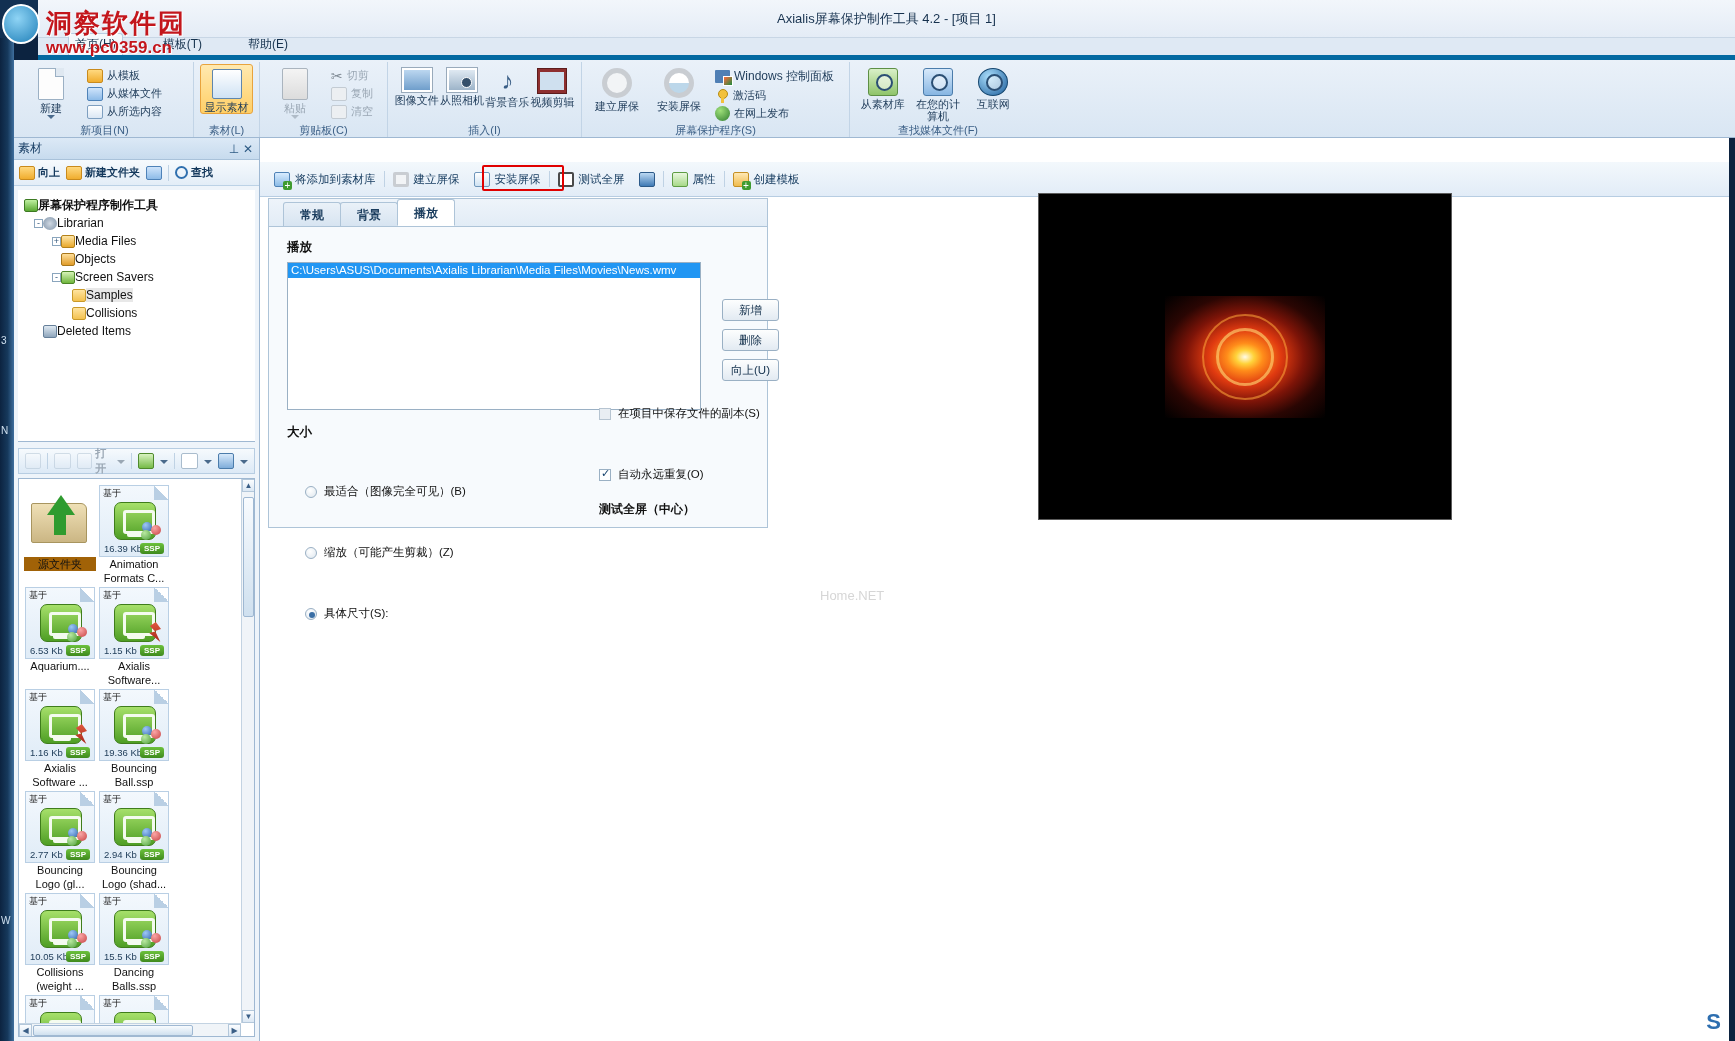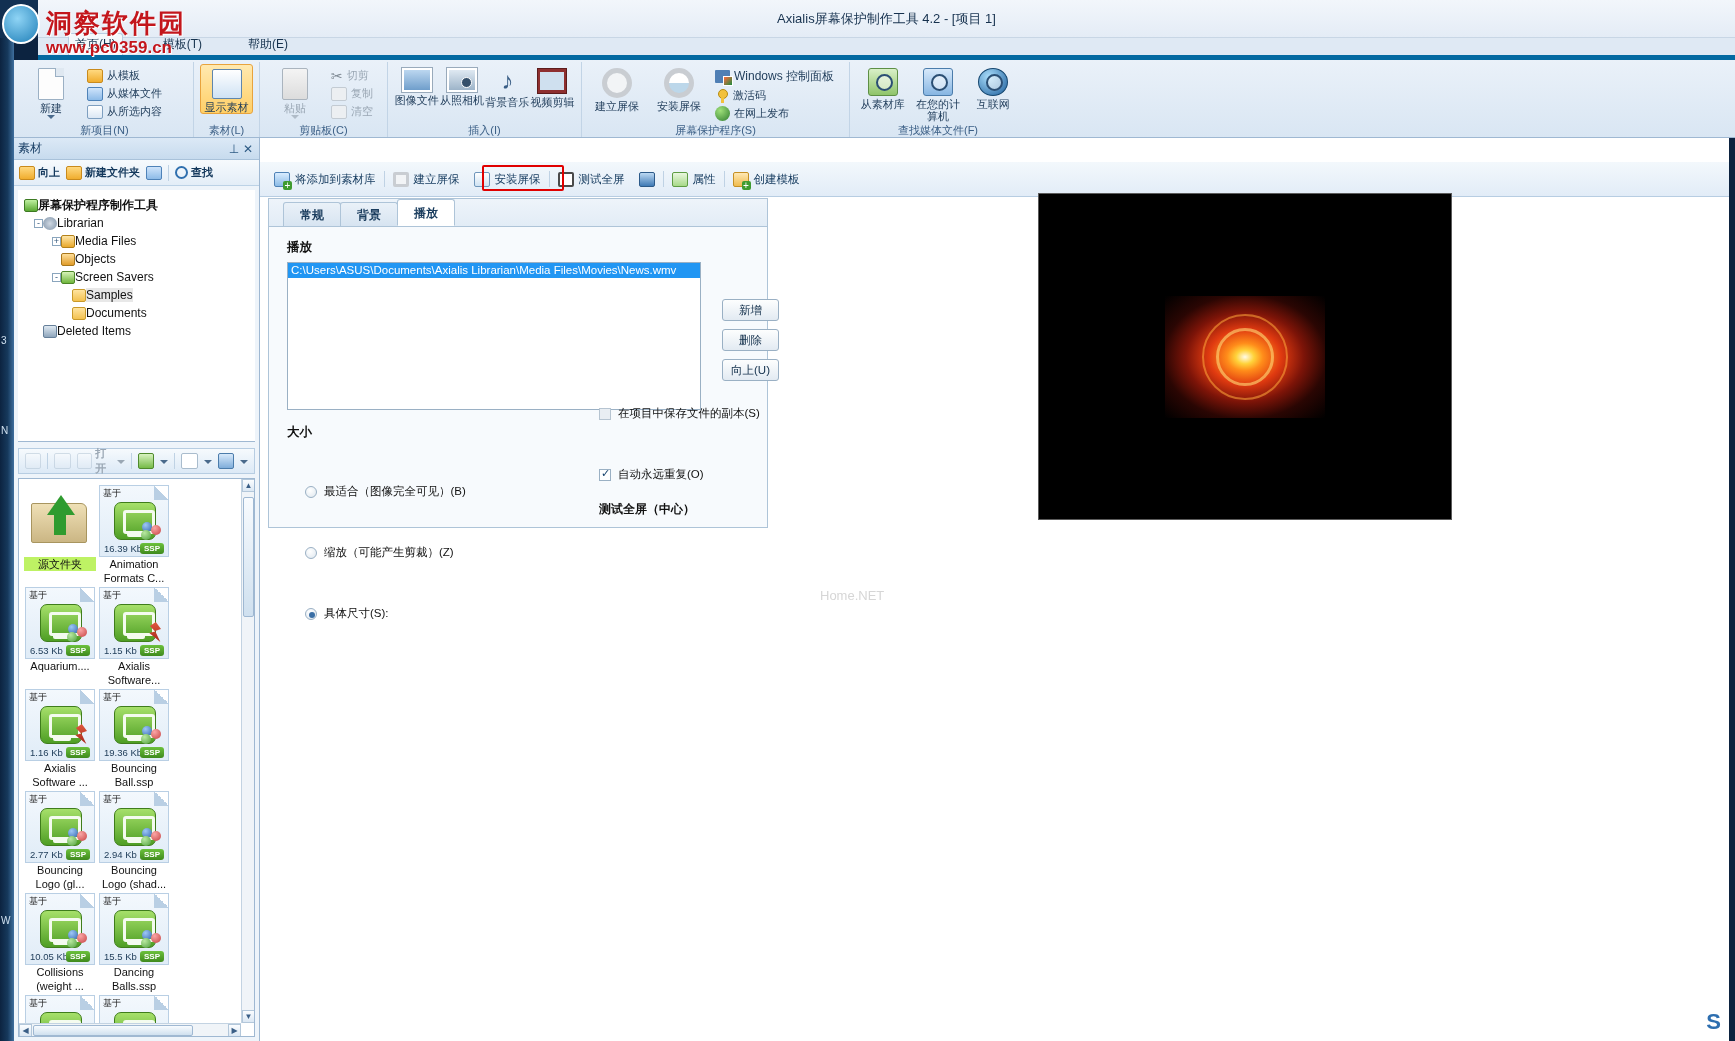--- a/index.html
+++ b/index.html
@@ -162,21 +162,21 @@
   .b1{left:2px;top:0;background:radial-gradient(circle at 35% 30%,#9ec8f7,#2f63ad);}
   .b2{left:11px;top:3px;background:radial-gradient(circle at 35% 30%,#f9a6a6,#c84242);}
   .b3{left:1px;top:8px;background:radial-gradient(circle at 35% 30%,#b9e9a0,#4e9e3d);}
   .thumb .flash{position:absolute;right:7px;bottom:16px;width:13px;height:20px;
         background:linear-gradient(#e05a40,#a8271a);
         clip-path:polygon(60% 0,100% 35%,55% 45%,95% 100%,10% 55%,55% 48%,15% 20%);}
   .thumb .kb{position:absolute;left:4px;bottom:2px;font-size:9.5px;color:#23405c;}
   .thumb .ssp{position:absolute;right:4px;bottom:2px;font-size:8px;color:#fff;font-weight:bold;
         background:linear-gradient(#6cc13c,#3f8a1d);border-radius:3px;padding:1px 4px;}
   .cell .cname{font-size:11px;color:#111;text-align:center;line-height:14px;width:72px;}
-  .cell .cname.sel{background:#bef264;text-align:center;}
+  .cell .cname.sel{background:#a16207;text-align:center;}
   .upfolder{width:70px;height:72px;position:relative;}
   .upfolder .f1{position:absolute;left:6px;top:18px;width:56px;height:40px;border-radius:2px 6px 2px 2px;
         background:linear-gradient(#efe0b6,#cbb684);border:1px solid #a8955f;}
   .upfolder .arw{position:absolute;left:22px;top:10px;width:0;height:0;
         border-left:14px solid transparent;border-right:14px solid transparent;border-bottom:20px solid #2f9b2f;}
   .upfolder .arw2{position:absolute;left:29px;top:28px;width:12px;height:22px;background:#2f9b2f;}
   .vscroll{position:absolute;right:0;top:0;width:13px;bottom:13px;background:#f0f4f8;
         border-left:1px solid #c3d3e2;}
   .vscroll .thumbbar{position:absolute;left:1px;top:18px;width:11px;height:120px;
         background:linear-gradient(#f8fbfe,#cfe0ef);border:1px solid #9fb8d2;border-radius:2px;}
@@ -475,21 +475,21 @@
         <span class="exp">-</span>
         <span class="ticon ti-ss"></span>
         <span class="lbl">Screen Savers</span>
       </div>
       <div class="tnode selected" style="padding-left:50px">
         <span class="ticon ti-fold"></span>
         <span class="lbl">Samples</span>
       </div>
       <div class="tnode" style="padding-left:50px">
         <span class="ticon ti-fold"></span>
-        <span class="lbl">Documents</span>
+        <span class="lbl">Collisions</span>
       </div>
       <div class="tnode" style="padding-left:12px">
         <span class="noexp"></span>
         <span class="ticon ti-del"></span>
         <span class="lbl">Deleted Items</span>
       </div>
     </div>
 
     <div class="files-toolbar">
       <span class="sq dim"></span>

